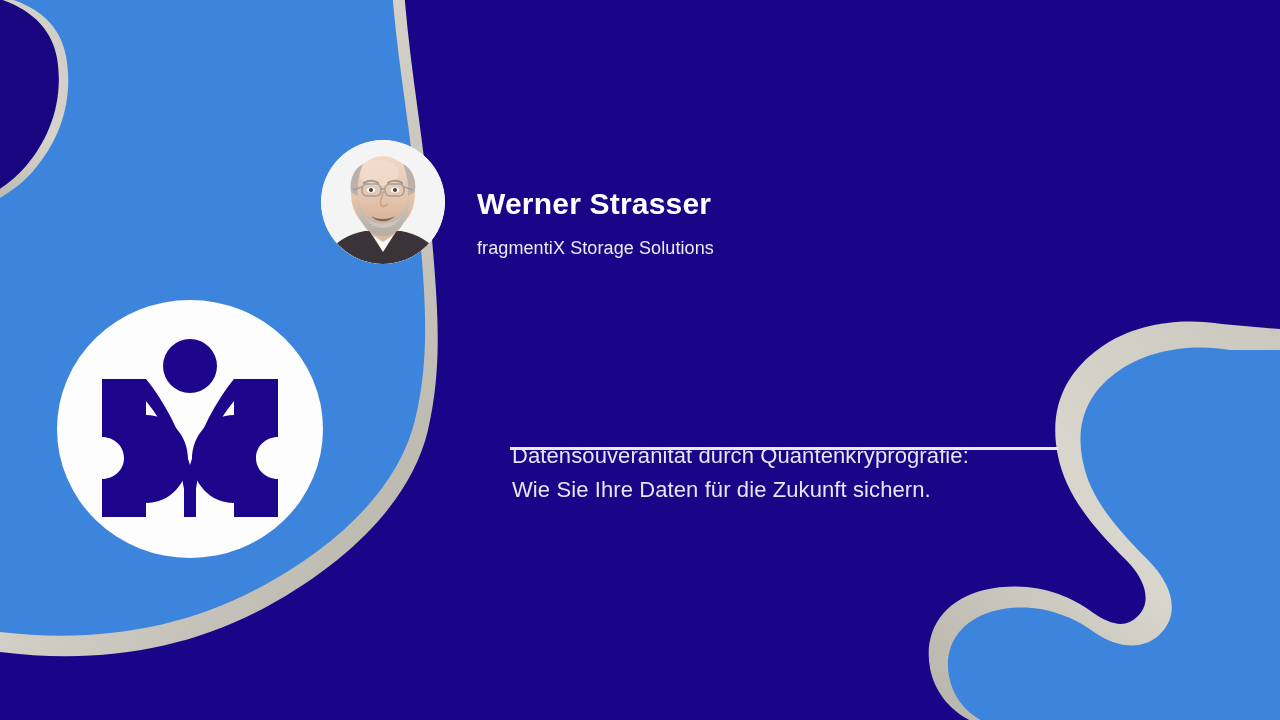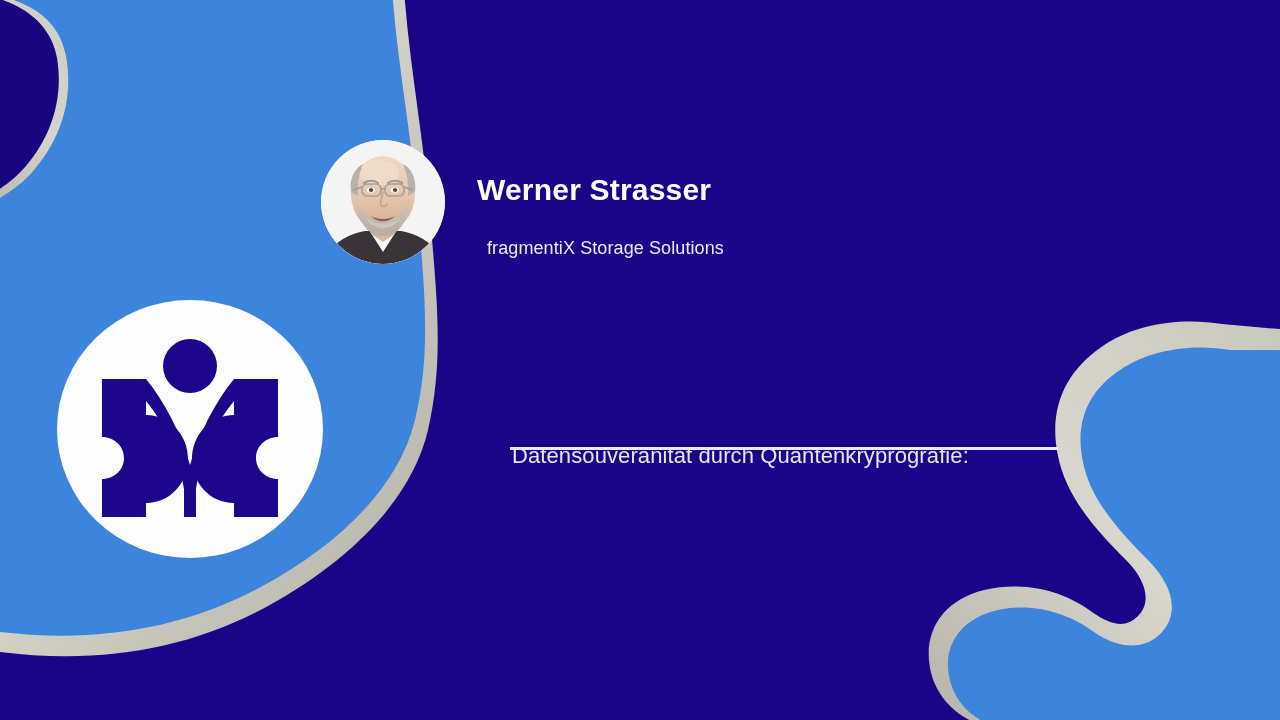--- a/index.html
+++ b/index.html
@@ -23,28 +23,28 @@
 
   
   #avatar{
     position:absolute;left:321px;top:140px;width:124px;height:124px;
     border-radius:50%;overflow:hidden;background:#f3f3f4;
   }
   #avatar .photo{position:absolute;inset:0;}
 
   
   #speaker-name{
-    position:absolute;left:477px;top:173px;
+    position:absolute;left:477px;top:187px;
     font-size:30px;font-weight:bold;color:#ffffff;
     letter-spacing:.2px;white-space:nowrap;
   }
   #speaker-org{
     position:absolute;left:477px;top:238px;
     font-size:18px;font-weight:normal;color:#ececf4;
-    letter-spacing:.1px;white-space:nowrap;margin-left:10px;
+    letter-spacing:.1px;white-space:nowrap;
   }
   #title-rule{
     position:absolute;left:510px;top:447px;width:548px;height:3px;
     background:#e9e9ee;
   }
   #talk-title{
     position:absolute;left:512px;top:439px;width:600px;
     font-size:22px;line-height:34px;color:#e6e6ec;
     letter-spacing:.1px;
   }
@@ -233,15 +233,16 @@
   </div>
 
   <div id="speaker-name">Werner Strasser</div>
 
   <div id="speaker-org">fragmentiX Storage Solutions</div>
 
   <div id="title-rule"></div>
 
   <div id="talk-title">
     <span class="line">Datensouveränität durch Quantenkryprografie:</span>
+    <span class="line">Wie Sie Ihre Daten für die Zukunft sichern.</span>
   </div>
 
 </div>
 
 </body></html>

